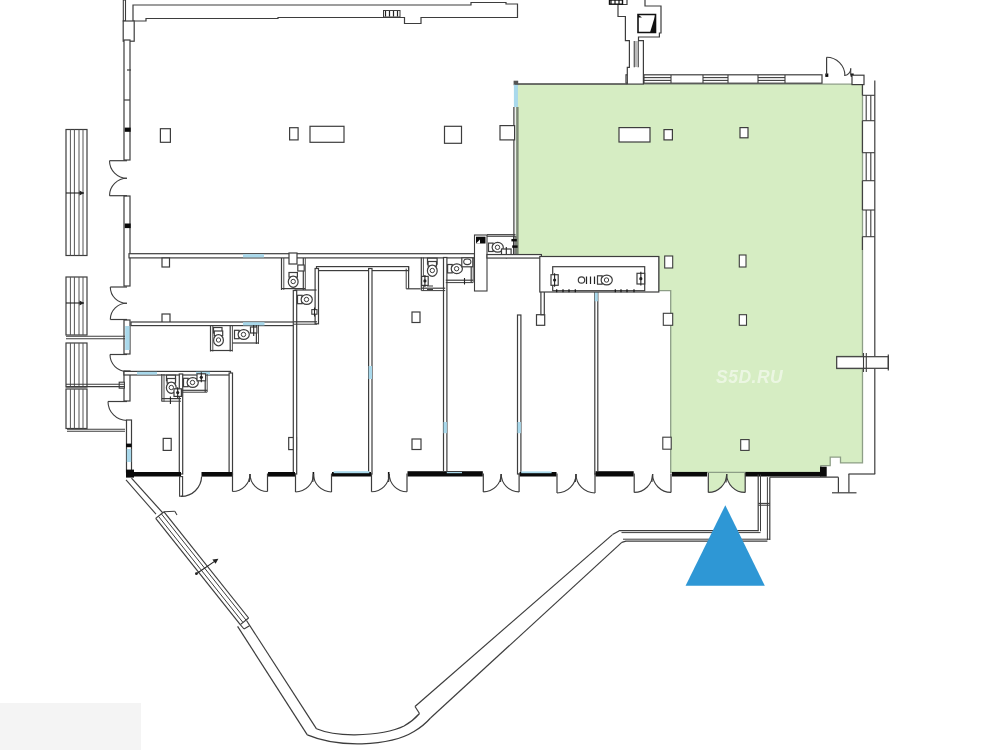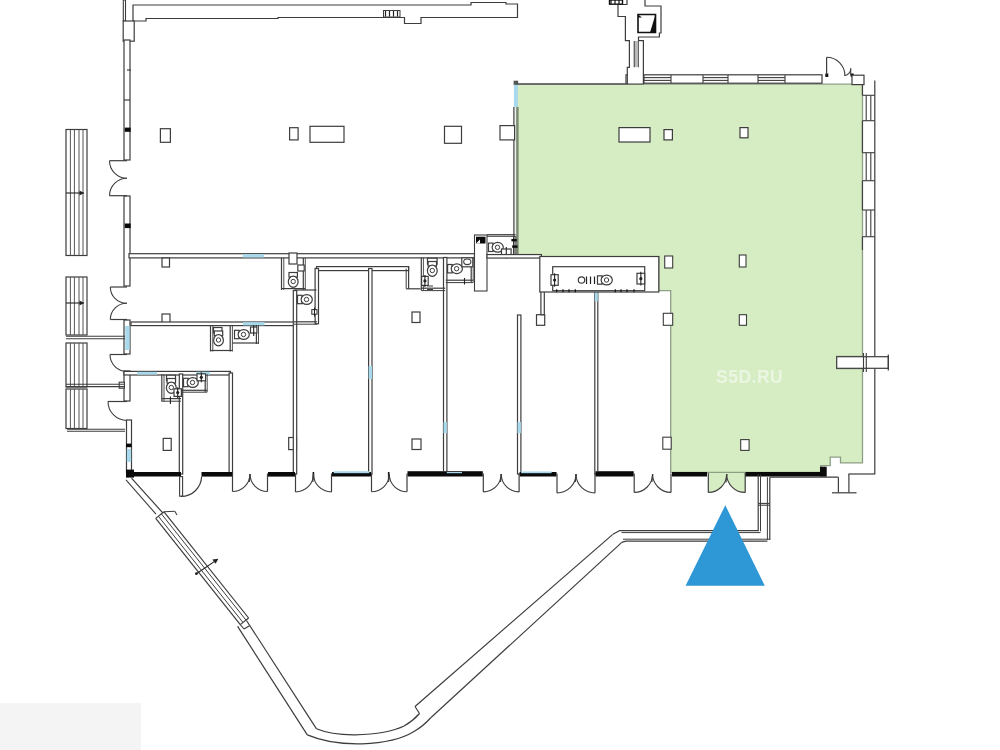--- a/index.html
+++ b/index.html
@@ -1,14 +1,14 @@
 <!DOCTYPE html>
 <html><head><meta charset="utf-8"><style>
 html,body{margin:0;padding:0;background:#fff;}
-#wrap{position:relative;width:1000px;height:750px;overflow:hidden;font-family:"Liberation Sans",sans-serif;}
+#wrap{position:relative;width:1000px;height:750px;overflow:hidden;font-family:"Liberation Sans",sans-serif;font-style:italic;}
 svg{filter:blur(0.38px);}
 </style></head><body>
 <div id="wrap"><svg xmlns="http://www.w3.org/2000/svg" width="1000" height="750" viewBox="0 0 1000 750">
       <rect width="1000" height="750" fill="#ffffff"></rect>
       <rect x="0" y="703" width="141" height="47" fill="#f4f4f4"></rect>
       <path d="M516.5,84.2 L862.5,84.2 L862.5,356.5 L836.7,356.5 L836.7,368.5 L862.5,368.5 L862.5,462.9 L840.5,462.9 L840.5,457.1 L830.2,457.1 L830.2,465.6 L820.8,465.6 L820.8,472.3 L745.5,472.3 L745.5,472.3 L707,472.3 L670.7,472.3 L670.7,290.7 L658.8,290.7 L658.8,257.0 L541.4,257.0 L541.4,255.2 L516.5,255.2 Z" fill="#d6edc3" stroke="#8d9e86" stroke-width="1.3"></path>
       <path d="M708.3,473 L708.3,492.4 A18.9,18.9 0 0 0 726.7,474 A18.9,18.9 0 0 0 745.2,492.4 L745.2,473 Z" fill="#d6edc3" stroke="none" stroke-width="0"></path>
       <line x1="708.3" y1="473" x2="708.3" y2="492.4" stroke="#3d3d3d" stroke-width="1.2" stroke-linecap="butt"></line>
       <line x1="745.2" y1="473" x2="745.2" y2="492.4" stroke="#3d3d3d" stroke-width="1.2" stroke-linecap="butt"></line>
       <path d="M708.3,492.4 A18.4,18.4 0 0 0 726.7,474" fill="none" stroke="#3d3d3d" stroke-width="1.1"></path>

